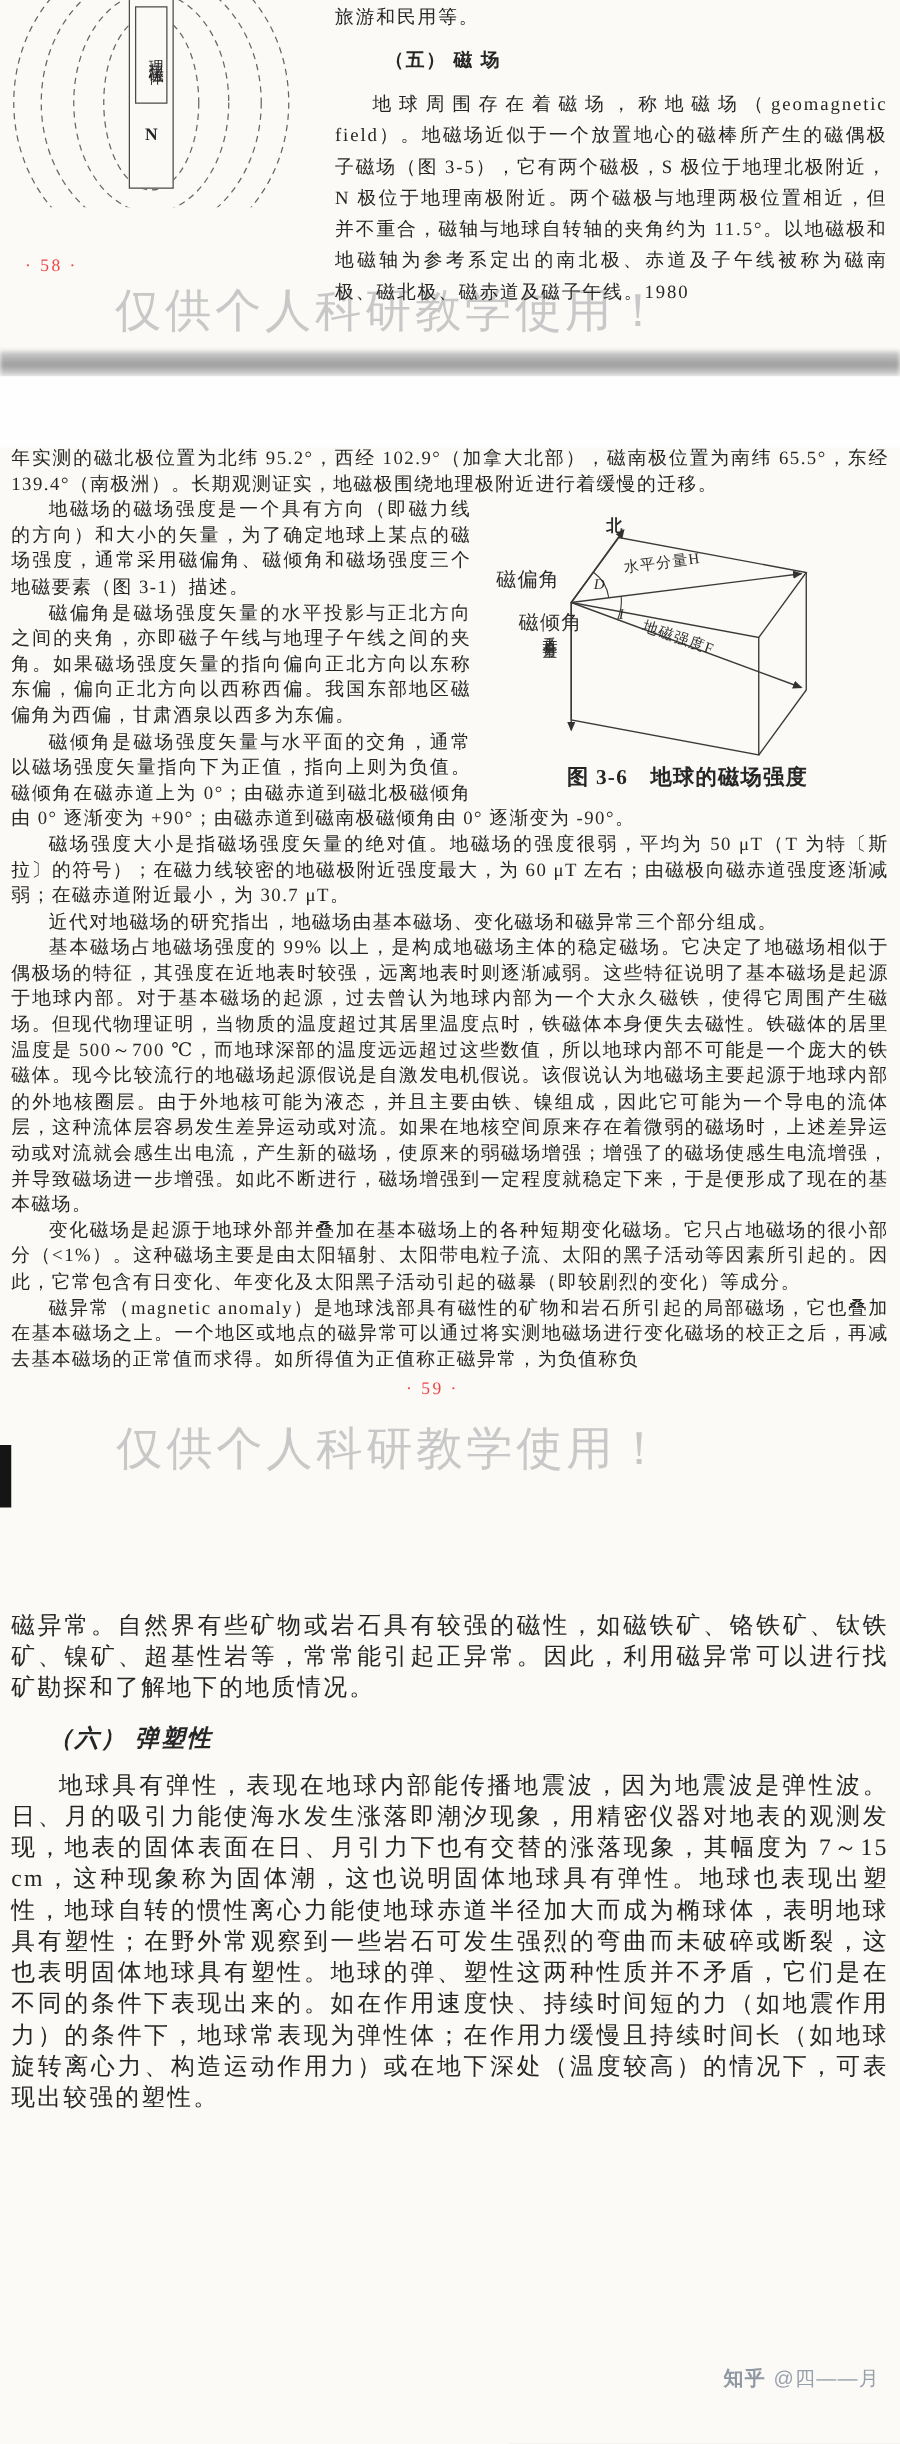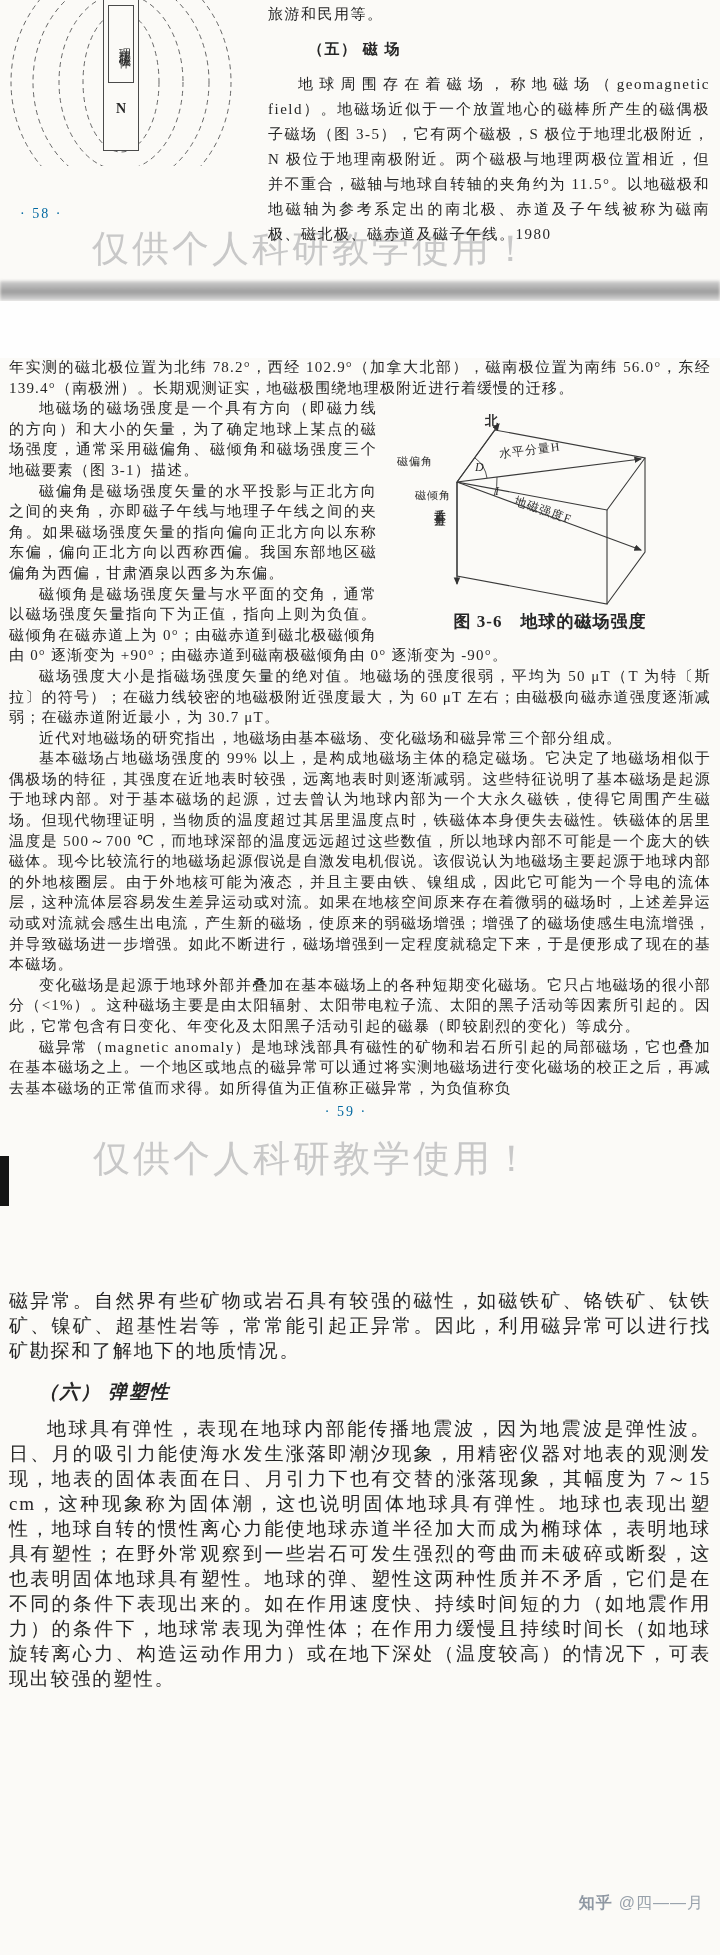--- a/index.html
+++ b/index.html
@@ -26,21 +26,21 @@
     text-align:justify;
   }
   .indent { text-indent:2em; }
   .heading {
     font-size:16px; letter-spacing:3px; font-weight:600;
   }
   .wm {
     font-family:"Liberation Sans","DejaVu Sans",sans-serif;
     font-size:37px; color:#c8c8c8; letter-spacing:3px; white-space:nowrap;
   }
-  .pagenum { font-size:14px; letter-spacing:2px; color:#0369a1; }
+  .pagenum { font-size:14px; letter-spacing:2px; color:#ef4444; }
   .vtext { writing-mode:vertical-rl; text-orientation:upright; }
 
   
   .p58 { position:absolute; top:0; left:0; width:720px; height:281px; }
 
   .fig35 { position:absolute; left:8px; top:0; width:228px; height:166px; overflow:hidden; }
   .fig35 svg { position:absolute; left:0; top:0; }
   .fig35-bar {
     position:absolute; left:95px; top:-1px; width:36px; height:152px;
     background:#fbfaf7; border:1px solid #4a4a4a;
@@ -56,21 +56,21 @@
 
   .p58-col { position:absolute; left:268px; top:2px; width:442px; }
   .p58-col p { font-size:15px; line-height:25px; letter-spacing:1.5px; text-align:justify; }
   .p58-col .heading { margin:10px 0 10px 40px; }
 
   
   .p59 { position:absolute; top:357px; left:0; width:720px; padding:0 9px; }
   .fig36-float { float:right; width:322px; margin:16px 0 8px 12px; }
   .f36-canvas { position:relative; width:310px; height:198px; margin:0 auto; }
   .f36-canvas svg { position:absolute; left:0; top:0; }
-  .f36-label { position:absolute; font-size:11px; letter-spacing:1px; color:#2c2c2c; white-space:nowrap; }
+  .f36-label { position:absolute; font-size:16px; letter-spacing:1px; color:#2c2c2c; white-space:nowrap; }
   .f36-north { left:90px; top:-2px; font-size:13px; font-weight:600; }
   .f36-h { left:104px; top:28px; transform:rotate(-7deg); font-size:12px; }
   .f36-decl { left:2px; top:40px; }
   .f36-d { left:80px; top:46px; font-size:12px; font-style:italic; }
   .f36-incl { left:20px; top:74px; }
   .f36-i { left:100px; top:70px; font-size:12px; font-style:italic; }
   .f36-f { left:118px; top:88px; transform:rotate(19deg); font-size:12px; }
   .f36-z { left:36px; top:86px; font-size:12px; letter-spacing:2px; }
   .fig-caption { text-align:center; font-weight:bold; font-size:17px; line-height:19px; letter-spacing:1px; }
   .pagenum59 { text-align:center; padding-right:28px; margin-top:6px; }
@@ -120,21 +120,21 @@
       <p class="heading">（五） 磁 场</p>
       <p class="indent">地球周围存在着磁场，称地磁场（geomagnetic field）。地磁场近似于一个放置地心的磁棒所产生的磁偶极子磁场（图 3-5），它有两个磁极，S 极位于地理北极附近，N 极位于地理南极附近。两个磁极与地理两极位置相近，但并不重合，磁轴与地球自转轴的夹角约为 11.5°。以地磁极和地磁轴为参考系定出的南北极、赤道及子午线被称为磁南极、磁北极、磁赤道及磁子午线。1980</p>
     </div>
   </section>
 
   <div class="page-edge"></div>
   <div class="gap-strip"></div>
 
   <section class="p59 body-text">
 
-    <p>年实测的磁北极位置为北纬 78.2°，西经 102.9°（加拿大北部），磁南极位置为南纬 56.0°，东经 139.4°（南极洲）。长期观测证实，地磁极围绕地理极附近进行着缓慢的迁移。</p>
+    <p>年实测的磁北极位置为北纬 95.2°，西经 102.9°（加拿大北部），磁南极位置为南纬 65.5°，东经 139.4°（南极洲）。长期观测证实，地磁极围绕地理极附近进行着缓慢的迁移。</p>
 
     <div class="fig36-float">
       <div class="f36-canvas">
         <svg width="310" height="198" viewBox="0 0 310 198">
           <defs>
             <marker id="arr" markerWidth="8" markerHeight="8" refX="6" refY="3" orient="auto">
               <path d="M0 0 L7 3 L0 6 Z" fill="#333"></path>
             </marker>
           </defs>
           <g fill="none" stroke="#3a3a3a" stroke-width="1.1">

